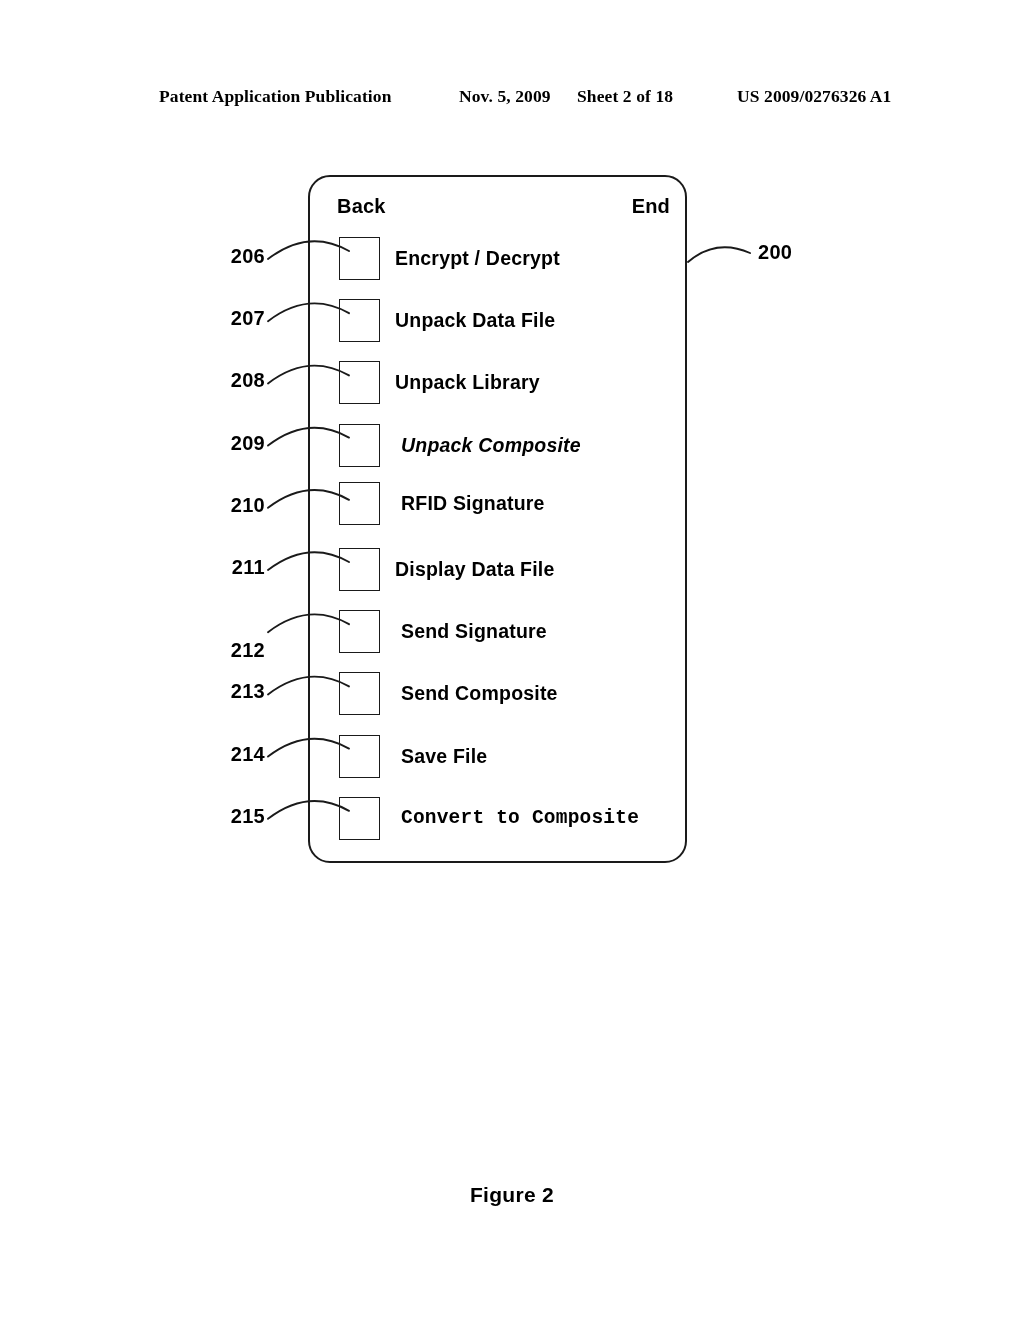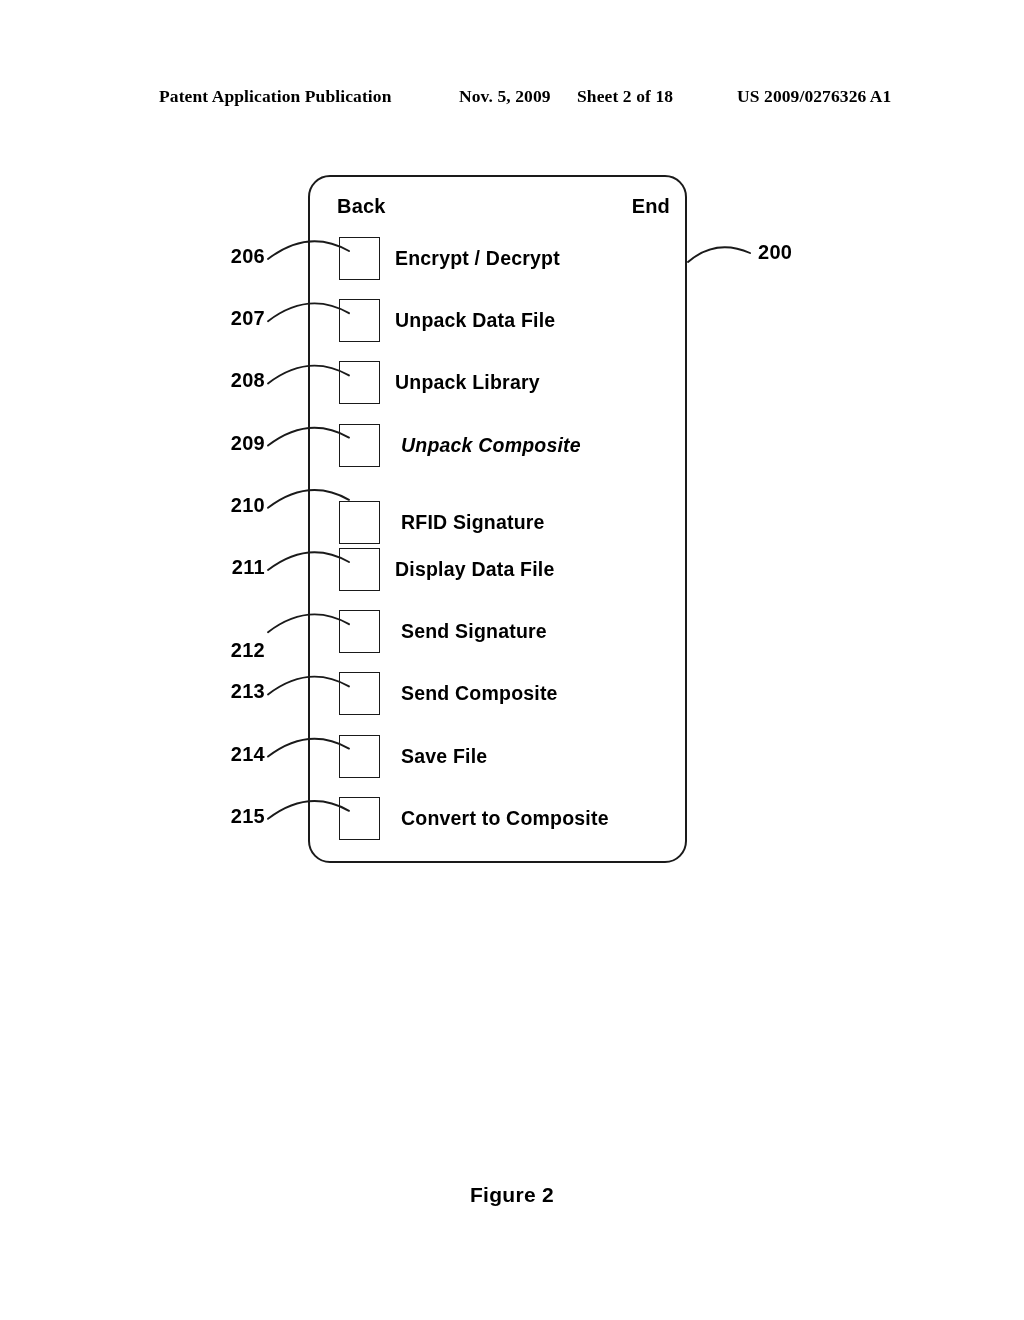--- a/index.html
+++ b/index.html
@@ -183,41 +183,41 @@
         <div class="menu-label" style="left: 87px;">Unpack Data File</div>
       </div>
       <div class="menu-row" style="top: 361.4px; width: 379px;">
         <div class="menu-checkbox"></div>
         <div class="menu-label" style="left: 87px;">Unpack  Library</div>
       </div>
       <div class="menu-row" style="top: 423.6px; width: 405px; font-style: italic;">
         <div class="menu-checkbox"></div>
         <div class="menu-label" style="left: 93px;">Unpack  Composite</div>
       </div>
-      <div class="menu-row" style="top: 501px; width: 380px;">
+      <div class="menu-row" style="top: 482px; width: 380px;">
         <div class="menu-checkbox"></div>
         <div class="menu-label" style="left: 93px;">RFID Signature</div>
       </div>
       <div class="menu-row" style="top: 548px; width: 379px;">
         <div class="menu-checkbox"></div>
         <div class="menu-label" style="left: 87px;">Display Data File</div>
       </div>
       <div class="menu-row" style="top: 610.2px; width: 379px;">
         <div class="menu-checkbox"></div>
         <div class="menu-label" style="left: 93px;">Send Signature</div>
       </div>
       <div class="menu-row" style="top: 672.4px; width: 379px;">
         <div class="menu-checkbox"></div>
         <div class="menu-label" style="left: 93px;">Send  Composite</div>
       </div>
       <div class="menu-row" style="top: 734.6px; width: 379px;">
         <div class="menu-checkbox"></div>
         <div class="menu-label" style="left: 93px;">Save File</div>
       </div>
-      <div class="menu-row" style="top: 796.8px; width: 379px;">
+      <div class="menu-row" style="top: 796.8px; width: 379px; font-family: Liberation Mono, monospace;">
         <div class="menu-checkbox"></div>
         <div class="menu-label" style="left: 93px;">Convert to Composite</div>
       </div>
     </div>
   <div id="ref-nums">
       <div class="ref-num ref-left" style="left: 209px; top: 245px;">206</div>
       <div class="ref-num ref-left" style="left: 209px; top: 307.2px;">207</div>
       <div class="ref-num ref-left" style="left: 209px; top: 369.4px;">208</div>
       <div class="ref-num ref-left" style="left: 209px; top: 431.6px;">209</div>
       <div class="ref-num ref-left" style="left: 209px; top: 493.8px;">210</div>

